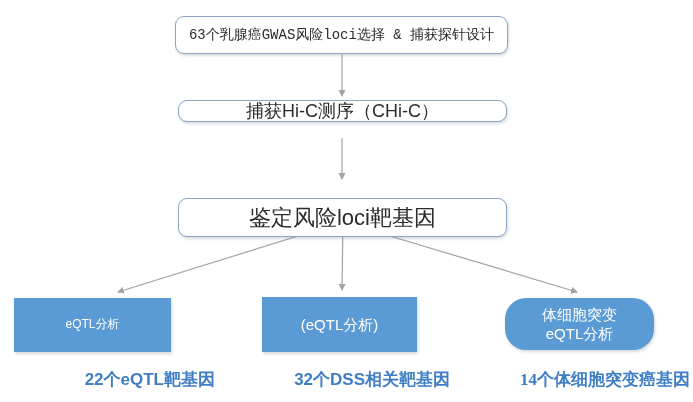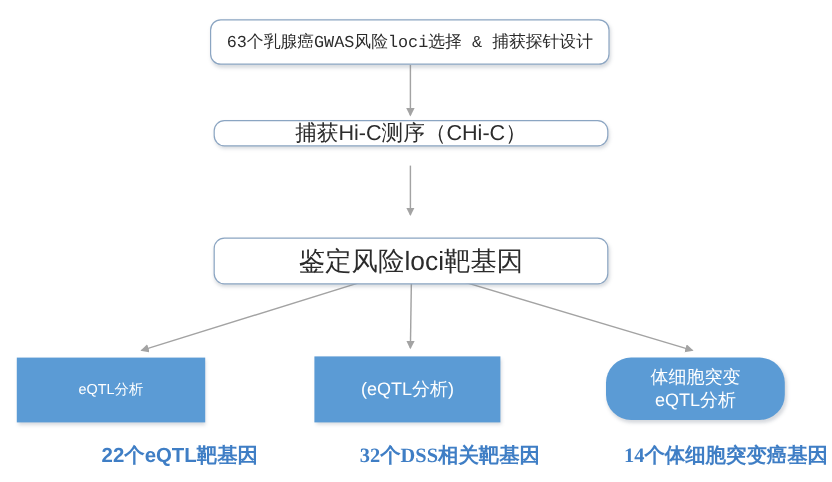--- a/index.html
+++ b/index.html
@@ -56,21 +56,21 @@
   .result-label {
     position: absolute;
     top: 368px;
     font-size: 17px;
     font-weight: bold;
     color: #3f7ec5;
     text-align: right;
     white-space: nowrap;
   }
   #label-eqtl    { left: 20px;  width: 195px; }
-  #label-dss     { left: 255px; width: 195px; font-family: Liberation Serif, serif; }
+  #label-dss     { left: 255px; width: 195px; }
   #label-somatic { left: 480px; width: 210px; font-family: Liberation Serif, serif; }
 </style>
 </head>
 <body>
 
 <div class="canvas">
 
   <svg class="arrow-layer" viewBox="0 0 693 402" xmlns="http://www.w3.org/2000/svg">
     <defs>
       <marker id="arrowhead" markerWidth="9" markerHeight="9" refX="6" refY="3.5" orient="auto" markerUnits="userSpaceOnUse">

